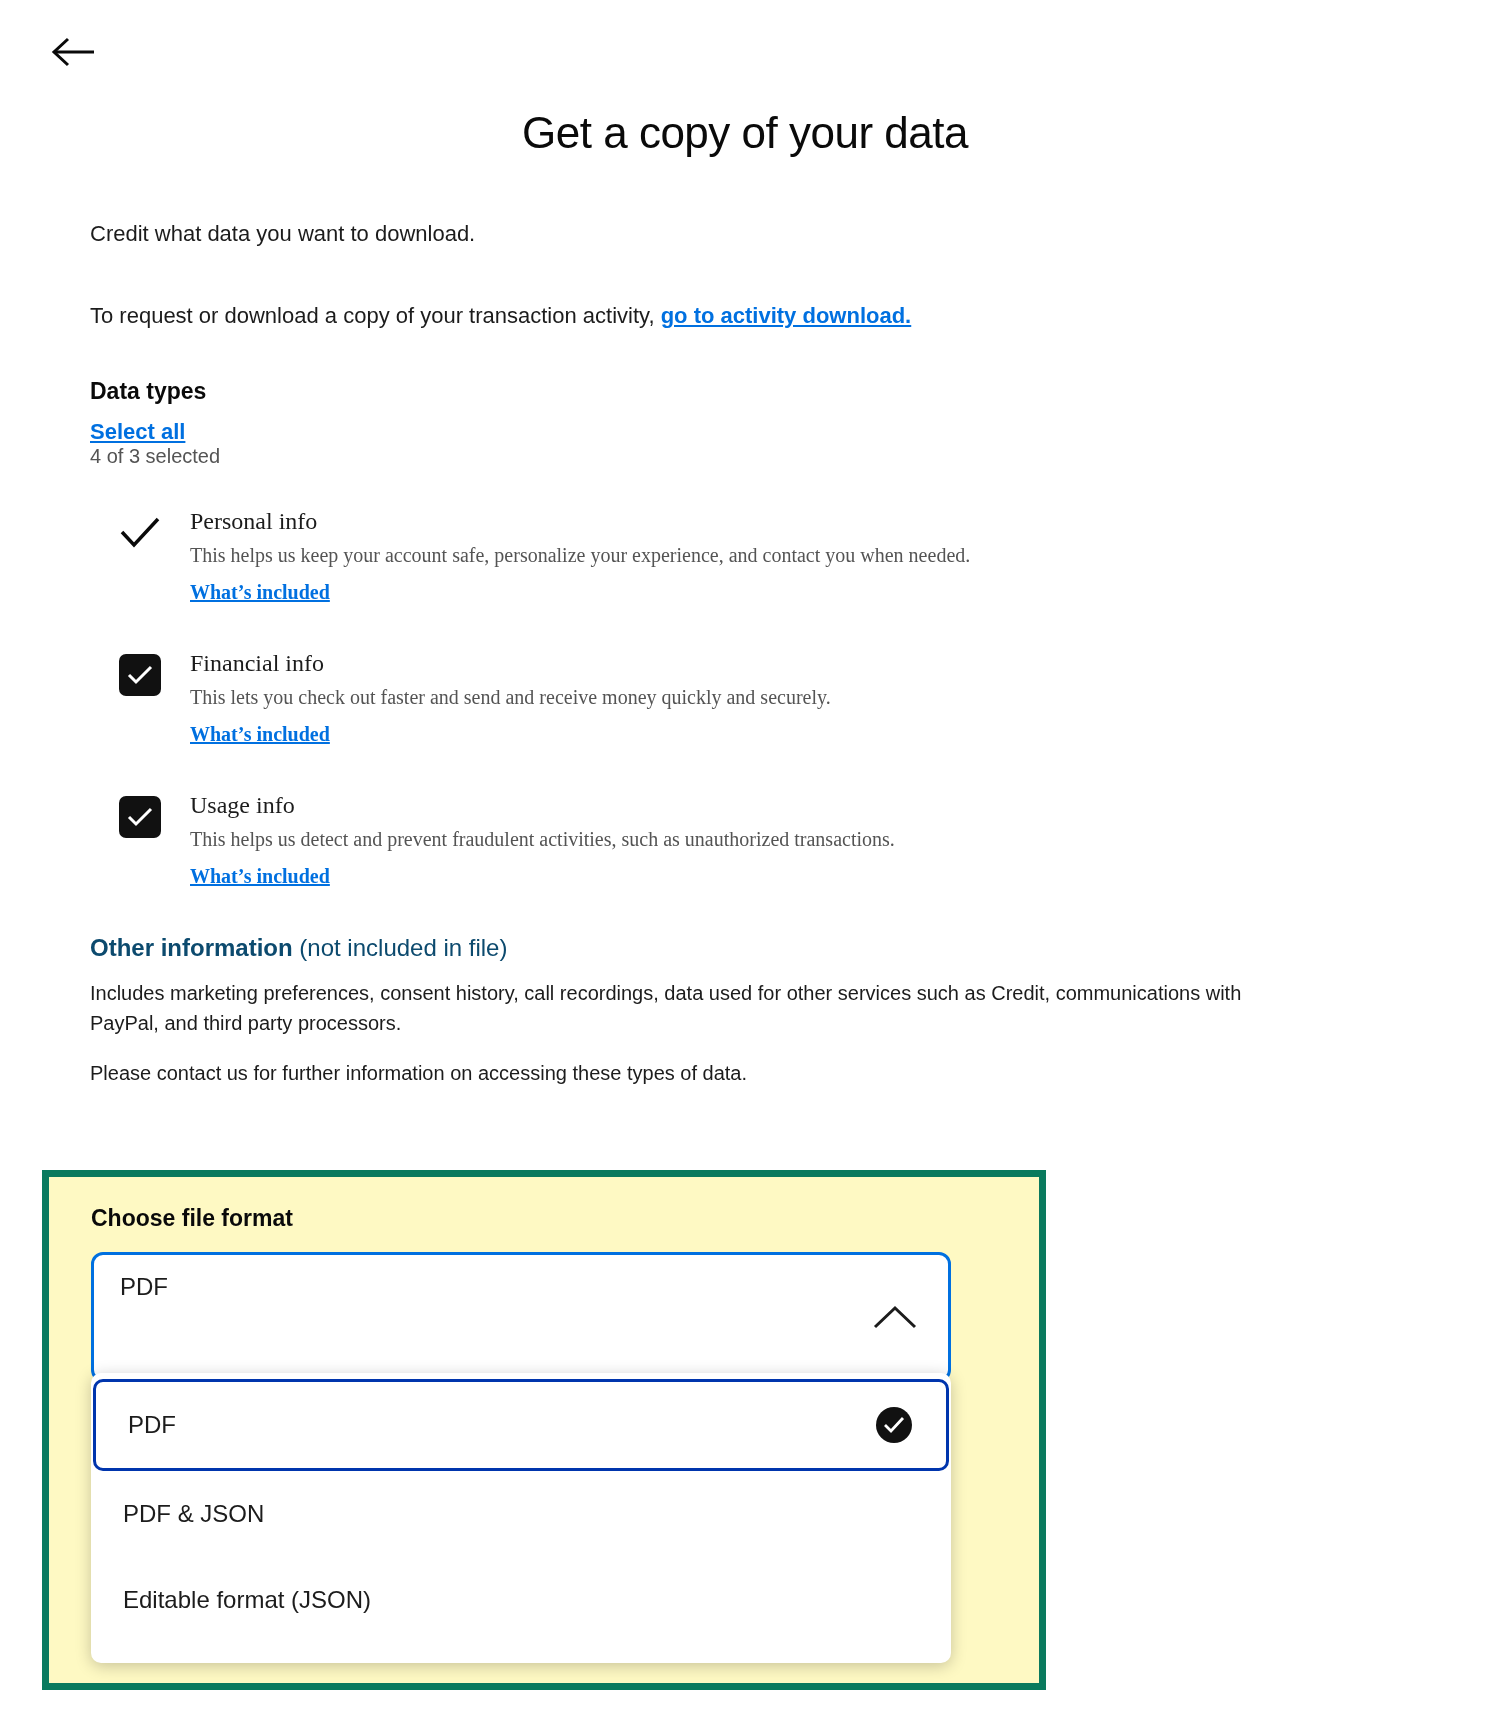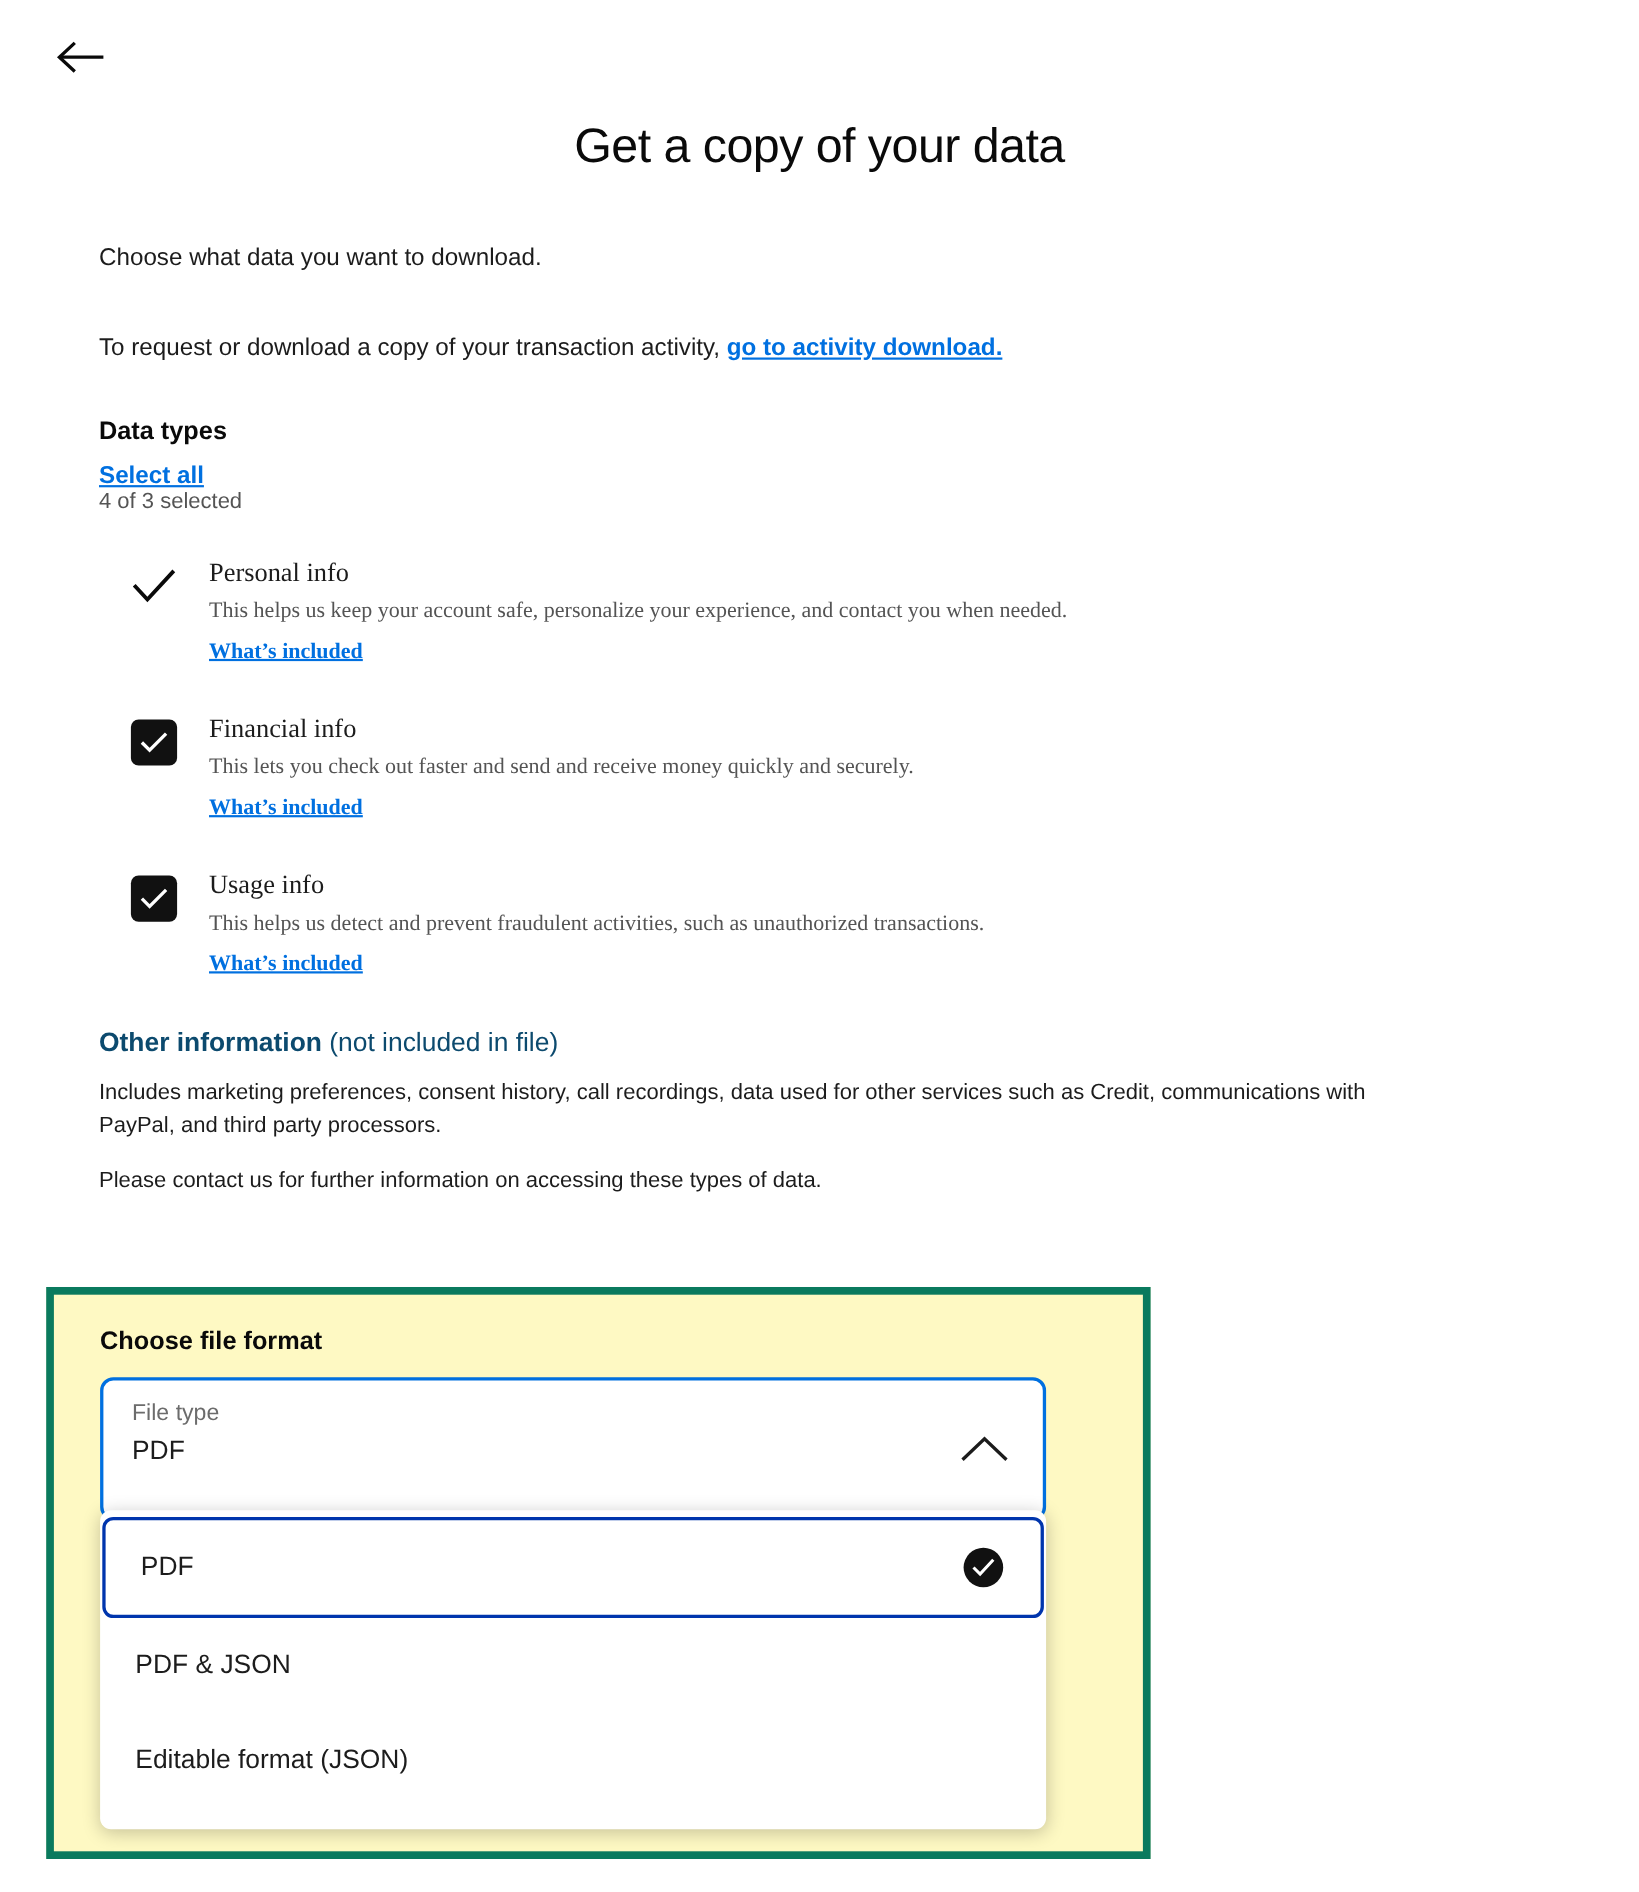--- a/index.html
+++ b/index.html
@@ -255,21 +255,21 @@
   <svg width="46" height="32" viewBox="0 0 46 32" aria-hidden="true">
     <line x1="3" y1="16" x2="43" y2="16" stroke="#0a0a0a" stroke-width="3"></line>
     <polyline points="17,3 3,16 17,29" fill="none" stroke="#0a0a0a" stroke-width="3"></polyline>
   </svg>
 </div>
 
 <div class="page-title">Get a copy of your data</div>
 
 <div class="content">
 
-  <div class="intro-line">Choose what data you want to download.</div>
+  <div class="intro-line">Credit what data you want to download.</div>
 
   <div class="intro-line second">
     <span>To request or download a copy of your transaction activity, </span><a class="link">go to activity download.</a>
   </div>
 
   <div class="section-heading">Data types</div>
 
   <div class="selectall-row">
     <span class="select-all">Select all</span>
     <span class="selected-count">4 of 3 selected</span>
@@ -326,21 +326,20 @@
   </div>
   <div class="other-sub">Includes marketing preferences, consent history, call recordings, data used for other services such as Credit, communications with PayPal, and third party processors.</div>
   <div class="other-contact">Please contact us for further information on accessing these types of data.</div>
 
 </div>
 
 <div class="format-panel">
   <div class="format-title">Choose file format</div>
 
   <div class="select-box">
-    <div class="select-label">File type</div>
     <div class="select-value">PDF</div>
     <span class="chevron">
       <svg width="46" height="28" viewBox="0 0 46 28" aria-hidden="true">
         <polyline points="3,24 23,5 43,24" fill="none" stroke="#1c1c1c" stroke-width="3"></polyline>
       </svg>
     </span>
   </div>
 
   <div class="dropdown">
     <div class="dd-option selected">

